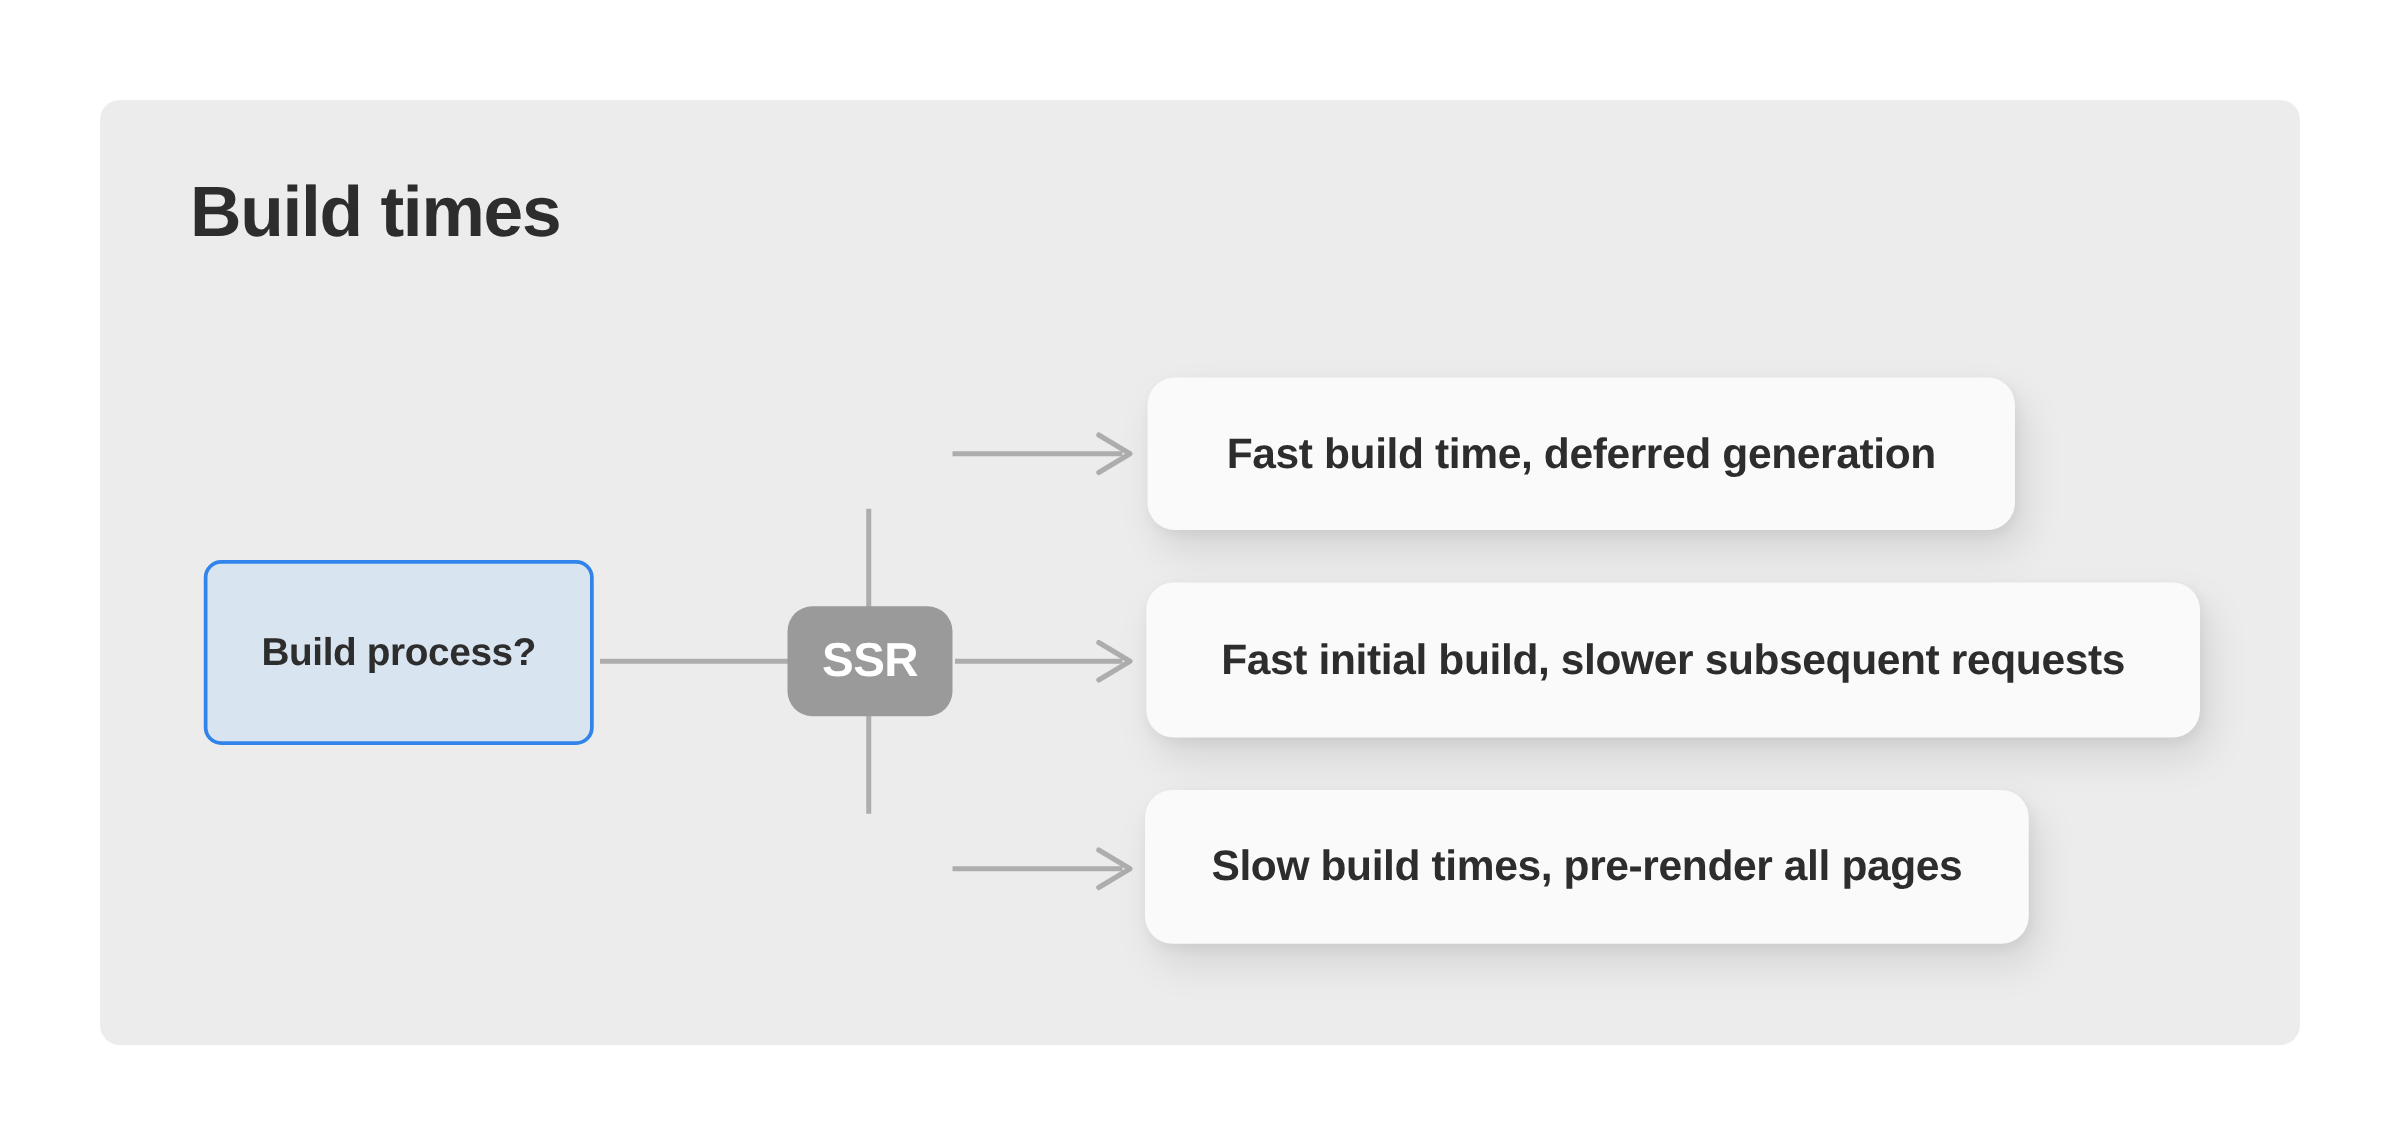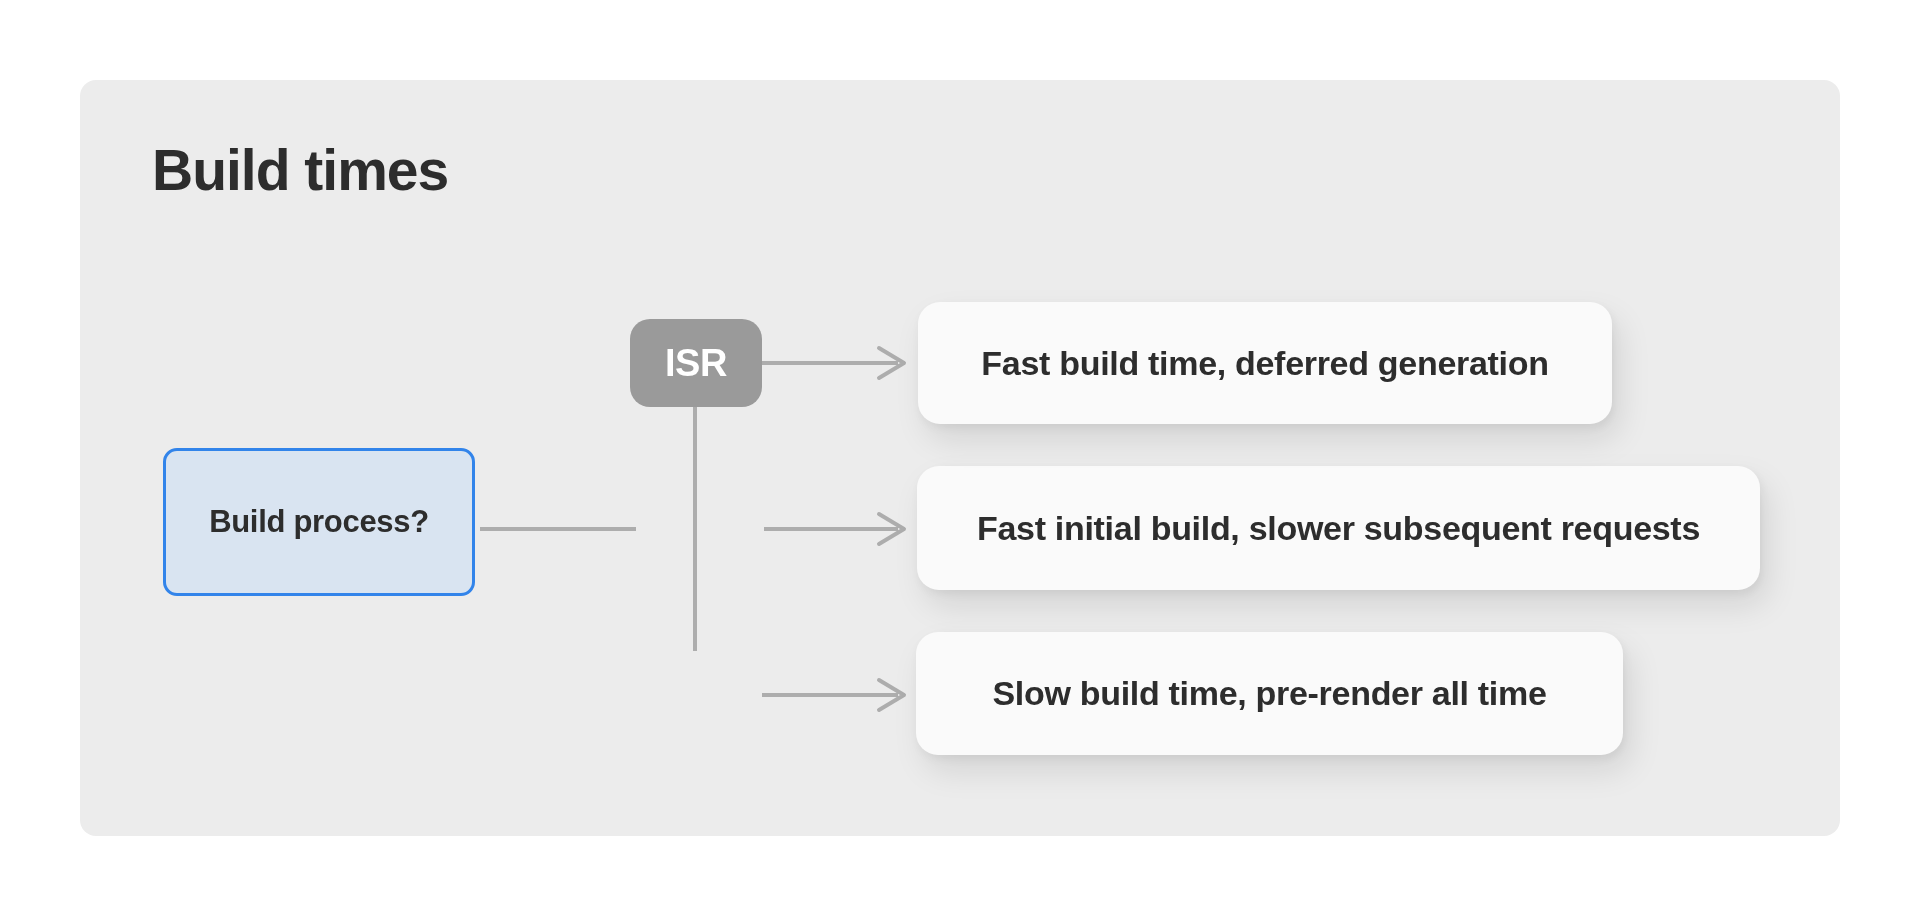--- a/index.html
+++ b/index.html
@@ -123,28 +123,28 @@
       <polyline class="connector-head" points="799,434 824,449 799,464"></polyline>
 
       <line class="connector-line" x1="682" y1="615" x2="818" y2="615"></line>
       <polyline class="connector-head" points="799,600 824,615 799,630"></polyline>
     </svg>
 
     <div class="node node-root">
       <span>Build process?</span>
     </div>
 
-    <div class="node node-branch branch-isr">
-      <span>ISR</span>
+    <div class="node node-branch branch-ssr">
+      <span>SSR</span>
     </div>
 
     <div class="node node-outcome outcome-2">
       <span>Fast initial build, slower subsequent requests</span>
     </div>
     <div class="node node-outcome outcome-1">
       <span>Fast build time, deferred generation</span>
     </div>
     <div class="node node-outcome outcome-3">
-      <span>Slow build time, pre-render all time</span>
+      <span>Slow build times, pre-render all pages</span>
     </div>
 
   </div>
 </div>
 
 </body></html>

